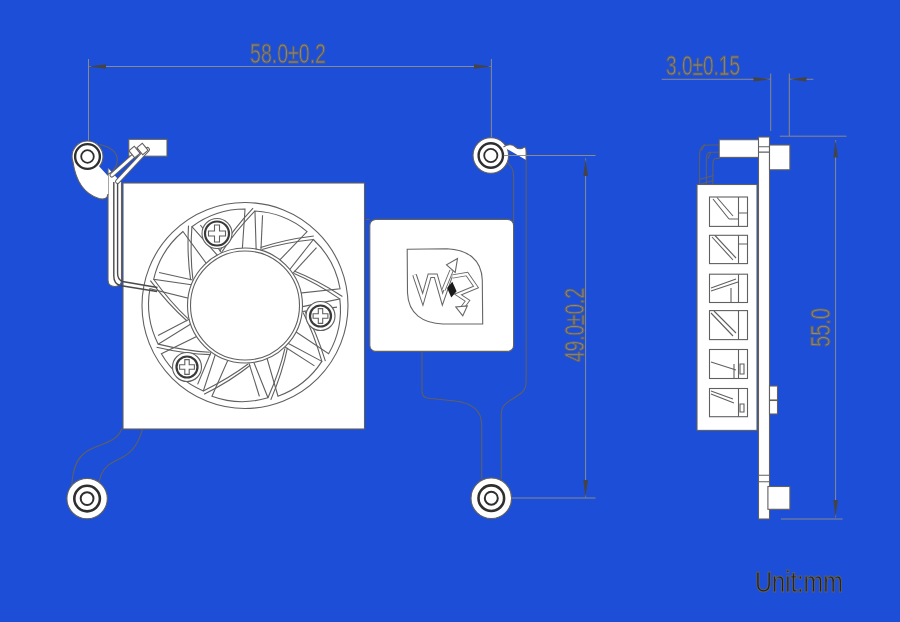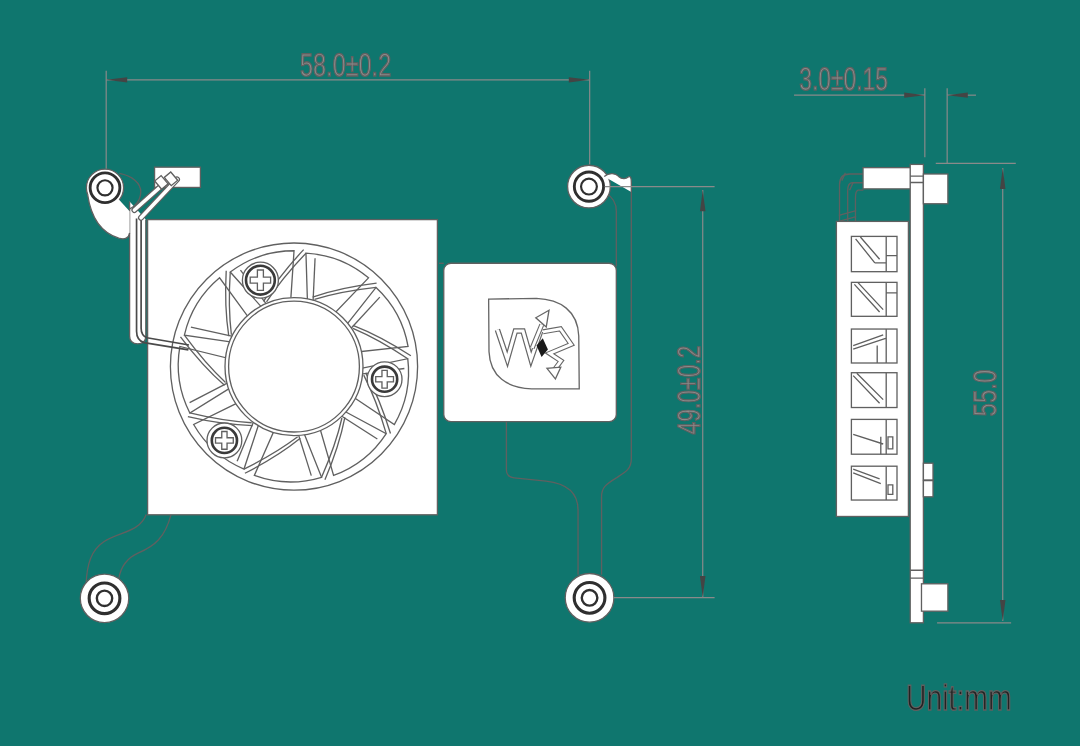--- a/index.html
+++ b/index.html
@@ -1,16 +1,16 @@
 <!DOCTYPE html>
 <html><head>
 <meta charset="utf-8">
 <style>
   html,body{margin:0;padding:0;background:#ffffff;}
-  #page{width:900px;height:622px;position:relative;background:#0f766e;overflow:hidden;}
+  #page{width:900px;height:622px;position:relative;background:#1d4ed8;overflow:hidden;}
   svg{display:block;}
   text{font-family:"Liberation Sans", sans-serif;}
 </style>
 </head>
 <body>
 <div id="page">
 <svg width="900" height="622" viewBox="0 0 900 622">
   <g fill="none" stroke="#606060" stroke-width="1.1">
 
     <g stroke="#8a8a8a" stroke-width="1">

